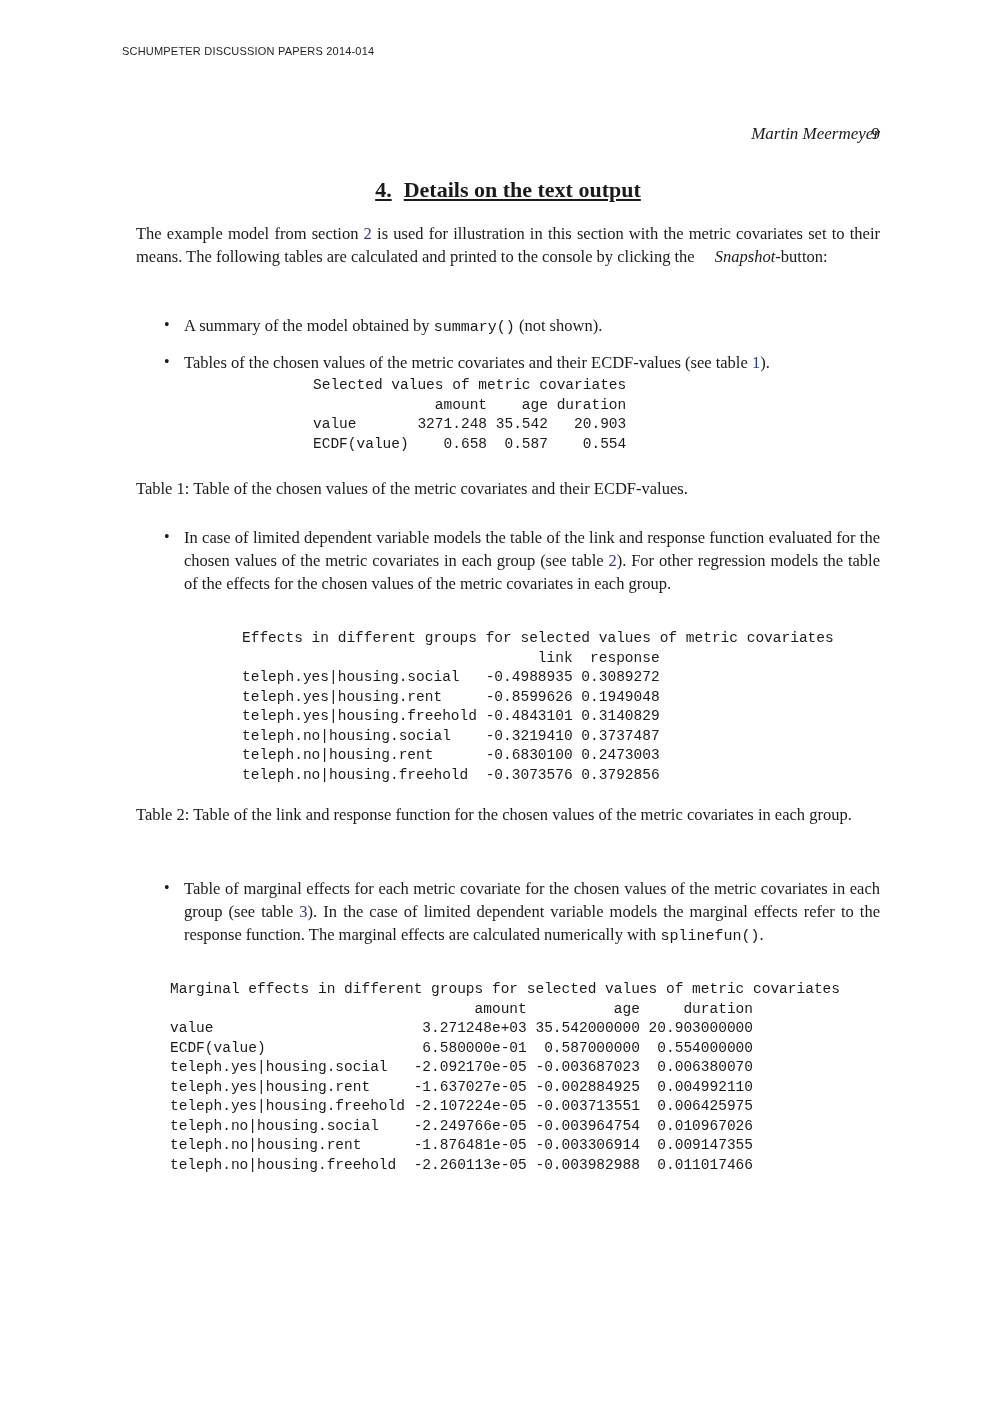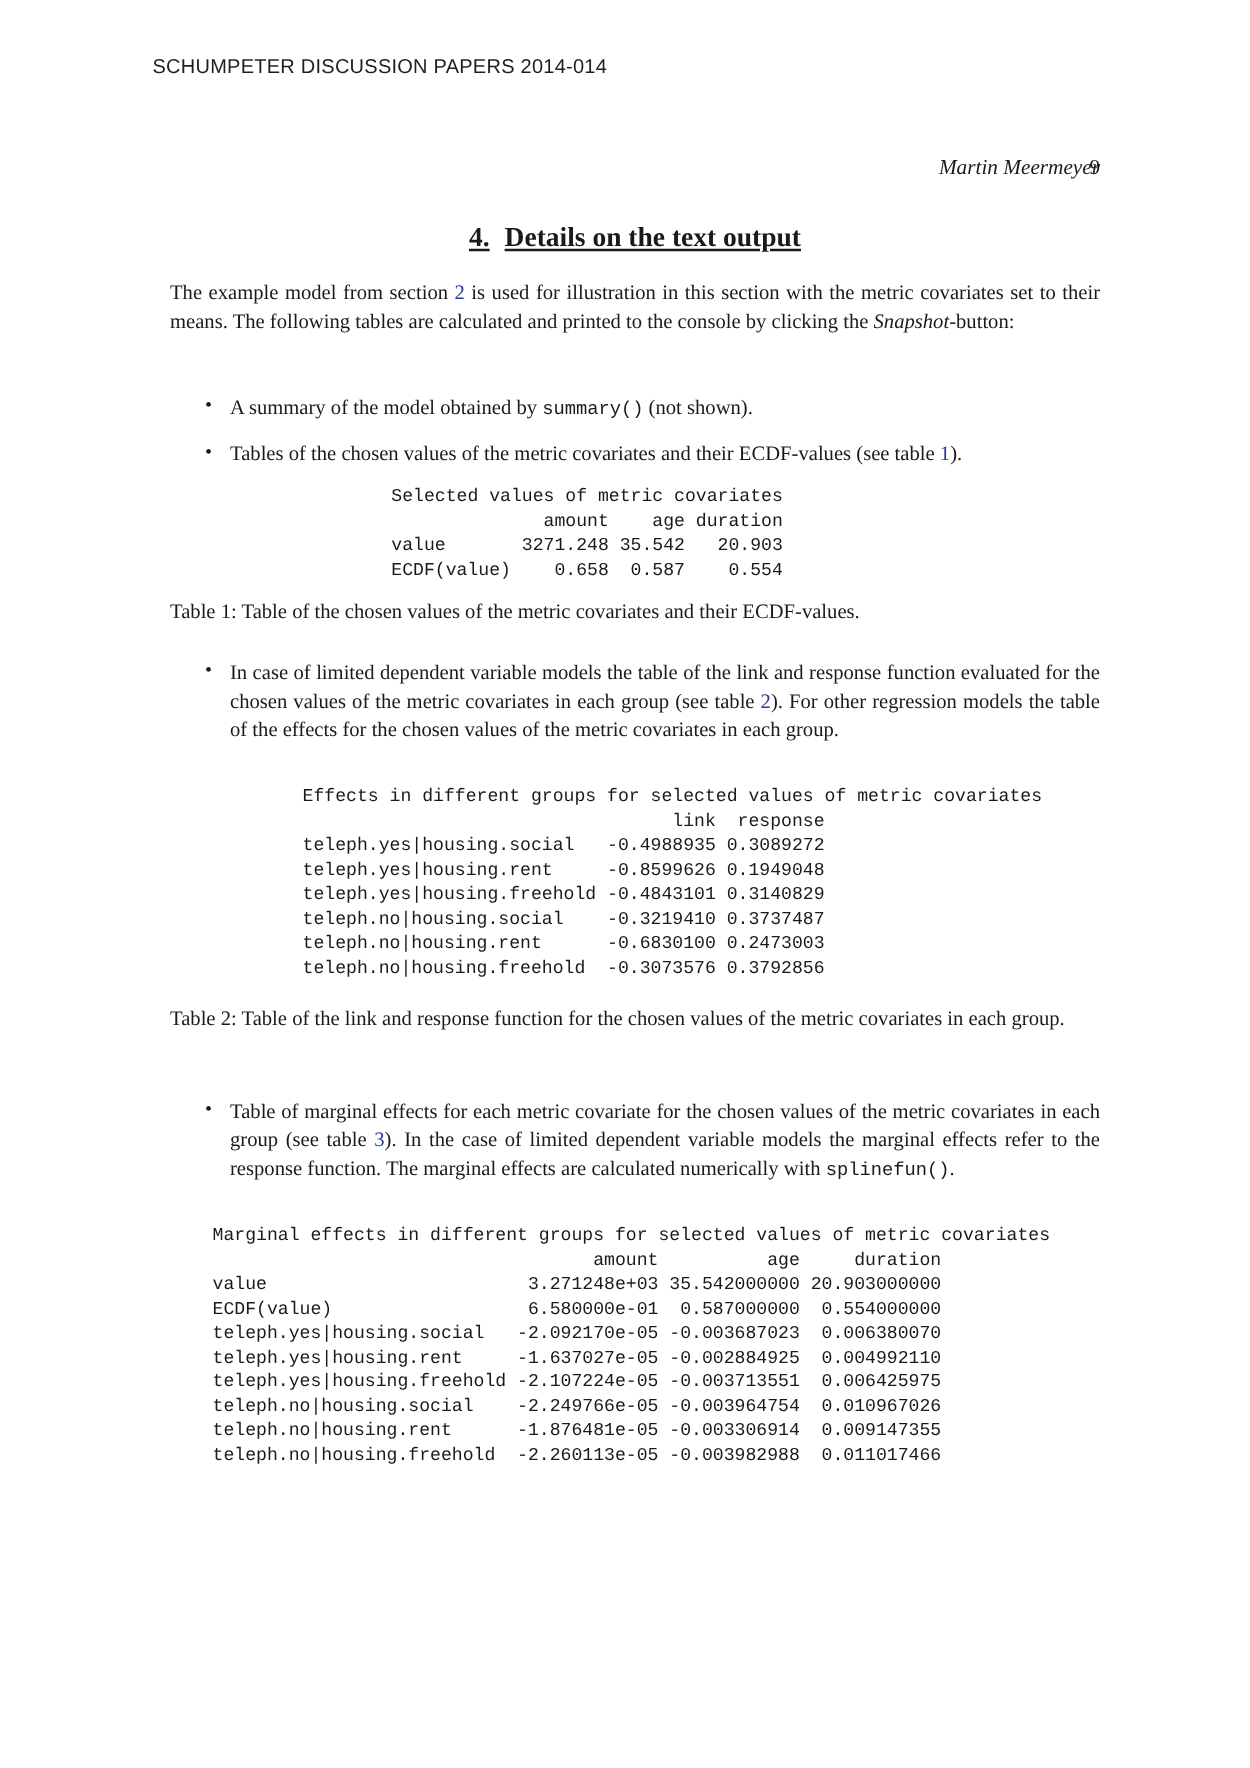--- a/index.html
+++ b/index.html
@@ -10,21 +10,21 @@
     background: #ffffff;
     color: #1a1a1a;
     font-family: "Liberation Serif", serif;
     overflow: hidden;
   }
   .series-header {
     position: absolute;
     left: 122px;
     top: 45px;
     font-family: "Liberation Sans", sans-serif;
-    font-size: 16px;
+    font-size: 11px;
     letter-spacing: 0.2px;
     color: #1f1f1f;
     white-space: nowrap;
   }
   .running-head {
     position: absolute;
     left: 136px;
     top: 124px;
     width: 744px;
     height: 22px;
@@ -78,32 +78,32 @@
   #bullet-marginal  { top: 877px; }
   pre.console {
     position: absolute;
     margin: 0;
     font-family: "Liberation Mono", monospace;
     font-size: 14.5px;
     line-height: 19.5px;
     white-space: pre;
     color: #1a1a1a;
   }
-  #console-table1 { left: 313px; top: 389px; }
+  #console-table1 { left: 313px; top: 376px; }
   #console-table2 { left: 242px; top: 629px; }
   #console-table3 { left: 170px; top: 980px; }
   #caption-table1 { top: 477px; text-align: left; }
   #caption-table2 { top: 803px; }
   #caption-table3 { top: 1191px; }
   .ref-link { text-decoration: none; cursor: pointer; }
   .inline-code {
     font-family: Liberation Mono, monospace;
     font-size: 15px;
   }
-  .italic { font-style: italic; }
+  .italic { font-style: italic; margin-left: 16px; }
 </style>
 </head>
 <body>
 
 <div class="page">
 
   <div class="series-header">SCHUMPETER DISCUSSION PAPERS 2014-014</div>
 
   <div class="running-head">
     <span class="running-author">Martin Meermeyer</span>

